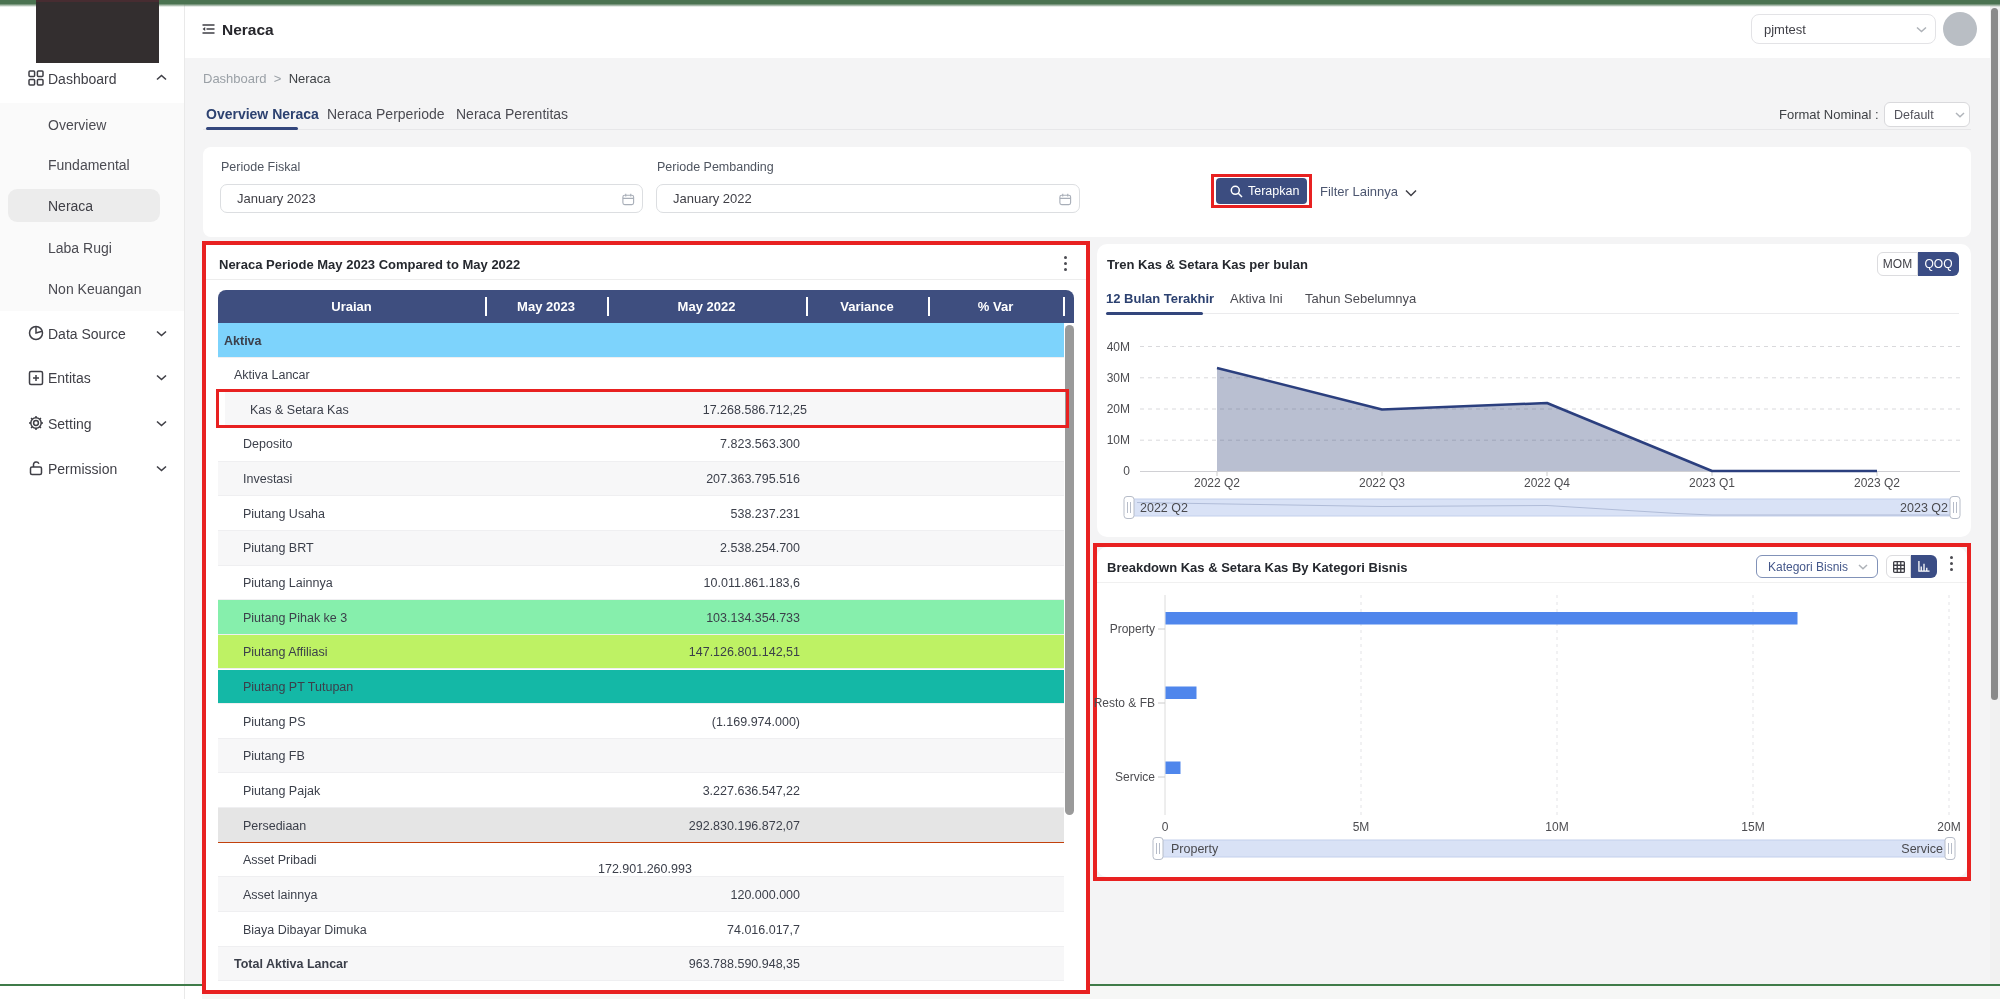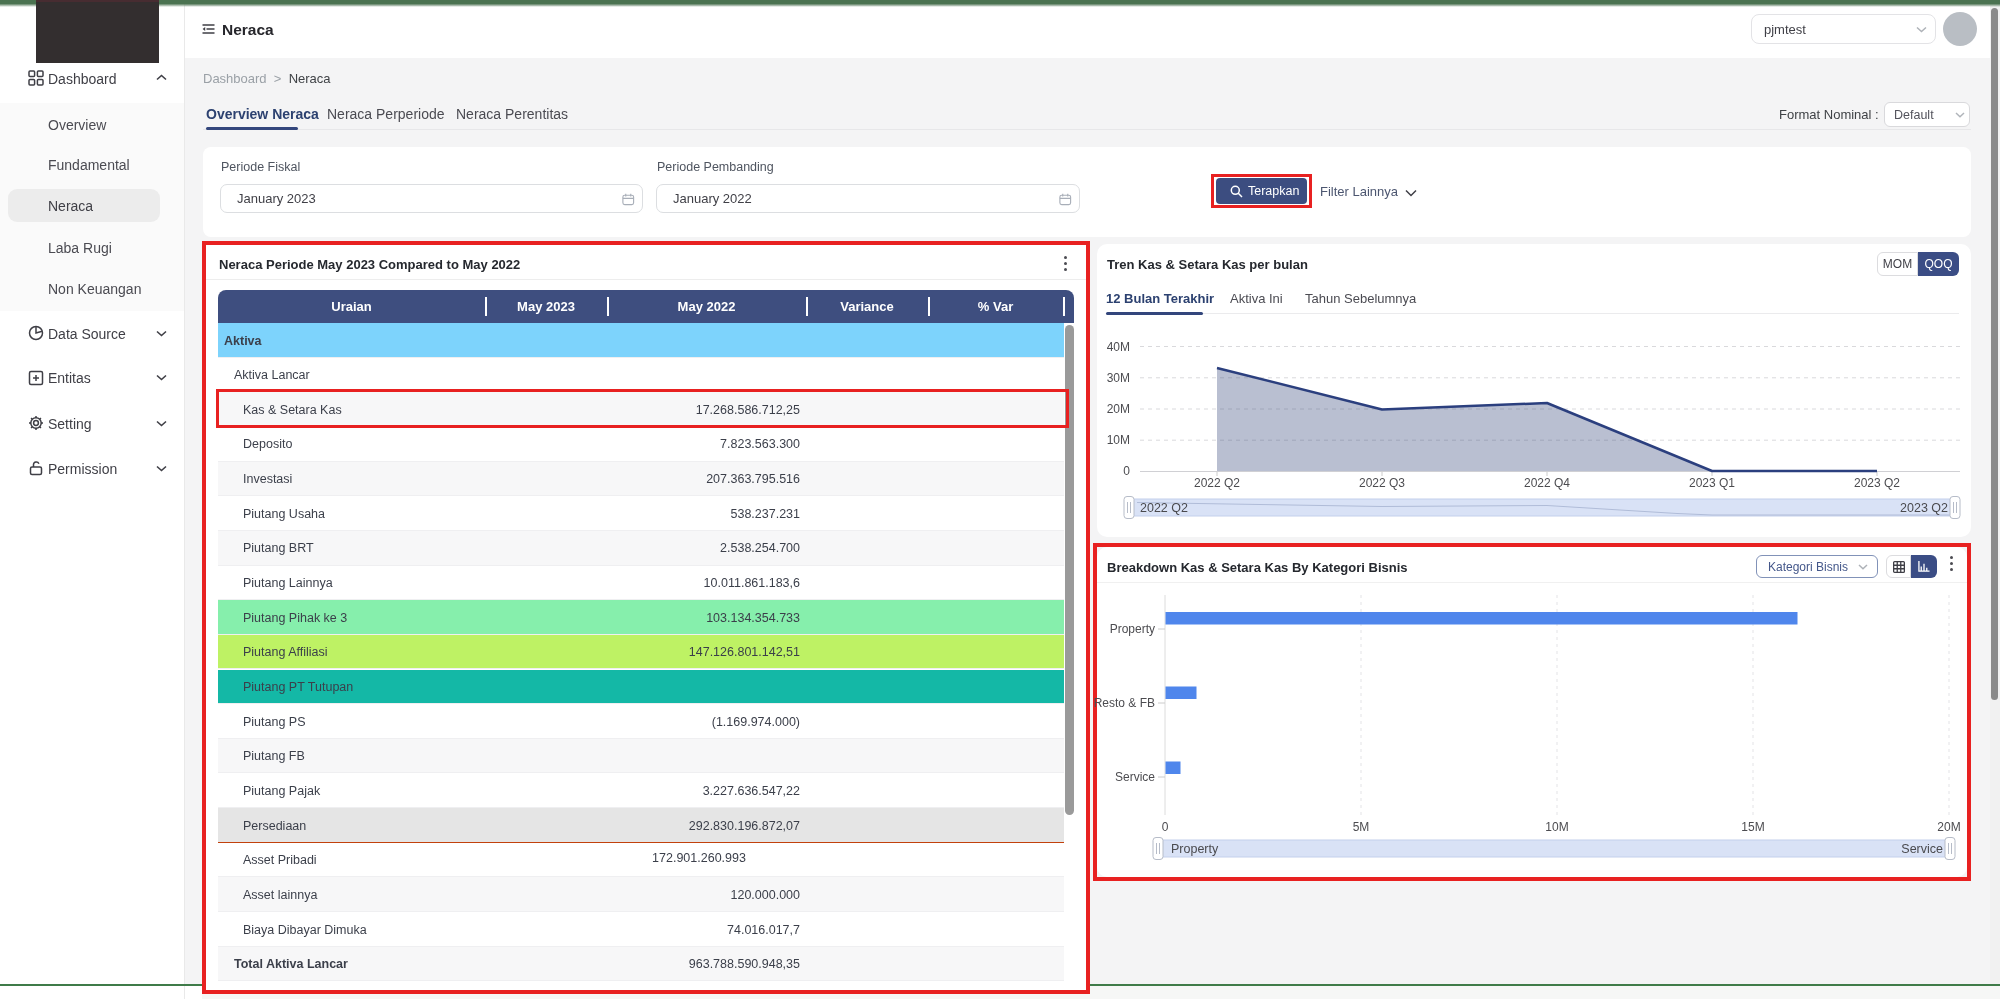--- a/index.html
+++ b/index.html
@@ -187,21 +187,21 @@
   <div class="abs" style="left:722px;top:52px;width:1.5px;height:19px;background:#fff"></div>
   <div class="abs" style="left:857px;top:52px;width:1.5px;height:19px;background:#fff"></div>
 
   <div id="rows" class="abs" style="left:12px;top:78px;width:846px;">
 <div class="abs" style="left:0;top:0.0px;width:846px;height:34.65px;background:#7dd3fc;border-bottom:1px solid #efeff1">
         <div class="abs" style="left:6px;top:10.5px;font-size:12.5px;font-weight:bold;color:#3b3f4a">Aktiva</div>
       </div>
 <div class="abs" style="left:0;top:34.65px;width:846px;height:34.65px;background:#fff;border-bottom:1px solid #efeff1">
         <div class="abs" style="left:16px;top:10.5px;font-size:12.5px;font-weight:normal;color:#3b3f4a">Aktiva Lancar</div>
       </div>
-<div class="abs" style="left:0;top:69.3px;width:846px;height:34.65px;background:#f7f7f8;border-bottom:1px solid #efeff1">
+<div class="abs" style="left:7px;top:69.3px;width:846px;height:34.65px;background:#f7f7f8;border-bottom:1px solid #efeff1">
         <div class="abs" style="left:25px;top:10.5px;font-size:12.5px;font-weight:normal;color:#3b3f4a">Kas &amp; Setara Kas</div>
         <div class="abs" style="left:380px;top:10.5px;width:202px;text-align:right;font-size:12.5px;color:#3b3f4a">17.268.586.712,25</div>
       </div>
 <div class="abs" style="left:0;top:103.95px;width:846px;height:34.65px;background:#fff;border-bottom:1px solid #efeff1">
         <div class="abs" style="left:25px;top:10.5px;font-size:12.5px;font-weight:normal;color:#3b3f4a">Deposito</div>
         <div class="abs" style="left:380px;top:10.5px;width:202px;text-align:right;font-size:12.5px;color:#3b3f4a">7.823.563.300</div>
       </div>
 <div class="abs" style="left:0;top:138.6px;width:846px;height:34.65px;background:#f7f7f8;border-bottom:1px solid #efeff1">
         <div class="abs" style="left:25px;top:10.5px;font-size:12.5px;font-weight:normal;color:#3b3f4a">Investasi</div>
         <div class="abs" style="left:380px;top:10.5px;width:202px;text-align:right;font-size:12.5px;color:#3b3f4a">207.363.795.516</div>
@@ -239,21 +239,21 @@
 <div class="abs" style="left:0;top:450.45px;width:846px;height:34.65px;background:#fff;border-bottom:1px solid #efeff1">
         <div class="abs" style="left:25px;top:10.5px;font-size:12.5px;font-weight:normal;color:#3b3f4a">Piutang Pajak</div>
         <div class="abs" style="left:380px;top:10.5px;width:202px;text-align:right;font-size:12.5px;color:#3b3f4a">3.227.636.547,22</div>
       </div>
 <div class="abs" style="left:0;top:485.1px;width:846px;height:34.65px;background:#e5e5e5;border-bottom:1px solid #c2410c">
         <div class="abs" style="left:25px;top:10.5px;font-size:12.5px;font-weight:normal;color:#3b3f4a">Persediaan</div>
         <div class="abs" style="left:380px;top:10.5px;width:202px;text-align:right;font-size:12.5px;color:#3b3f4a">292.830.196.872,07</div>
       </div>
 <div class="abs" style="left:0;top:519.75px;width:846px;height:34.65px;background:#fff;border-bottom:1px solid #efeff1">
         <div class="abs" style="left:25px;top:10.5px;font-size:12.5px;font-weight:normal;color:#3b3f4a">Asset Pribadi</div>
-        <div class="abs" style="left:380px;top:8px;width:202px;text-align:center;font-size:12.5px;color:#3b3f4a">172.901.260.993</div>
+        <div class="abs" style="left:380px;top:19px;width:202px;text-align:left;font-size:12.5px;color:#3b3f4a">172.901.260.993</div>
       </div>
 <div class="abs" style="left:0;top:554.4px;width:846px;height:34.65px;background:#f7f7f8;border-bottom:1px solid #efeff1">
         <div class="abs" style="left:25px;top:10.5px;font-size:12.5px;font-weight:normal;color:#3b3f4a">Asset lainnya</div>
         <div class="abs" style="left:380px;top:10.5px;width:202px;text-align:right;font-size:12.5px;color:#3b3f4a">120.000.000</div>
       </div>
 <div class="abs" style="left:0;top:589.05px;width:846px;height:34.65px;background:#fff;border-bottom:1px solid #efeff1">
         <div class="abs" style="left:25px;top:10.5px;font-size:12.5px;font-weight:normal;color:#3b3f4a">Biaya Dibayar Dimuka</div>
         <div class="abs" style="left:380px;top:10.5px;width:202px;text-align:right;font-size:12.5px;color:#3b3f4a">74.016.017,7</div>
       </div>
 <div class="abs" style="left:0;top:623.7px;width:846px;height:34.65px;background:#f7f7f8;border-bottom:1px solid #efeff1">

